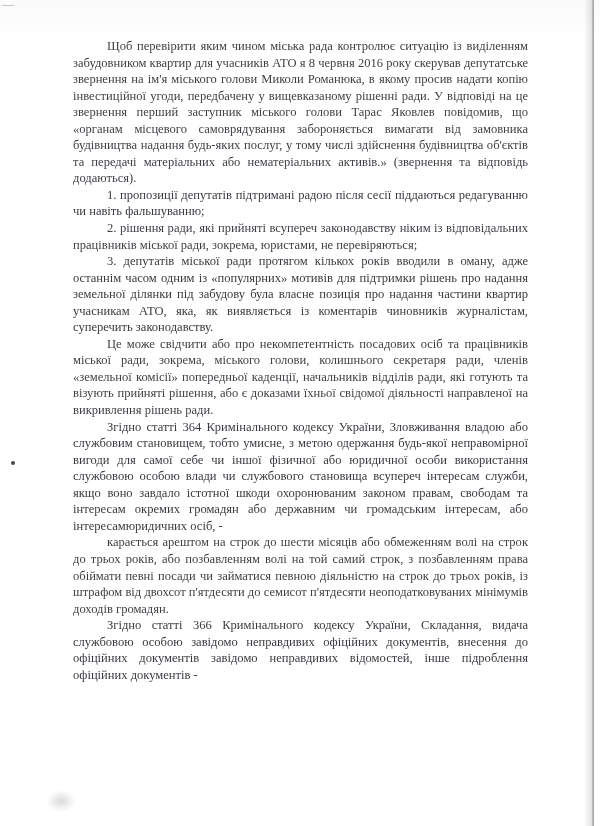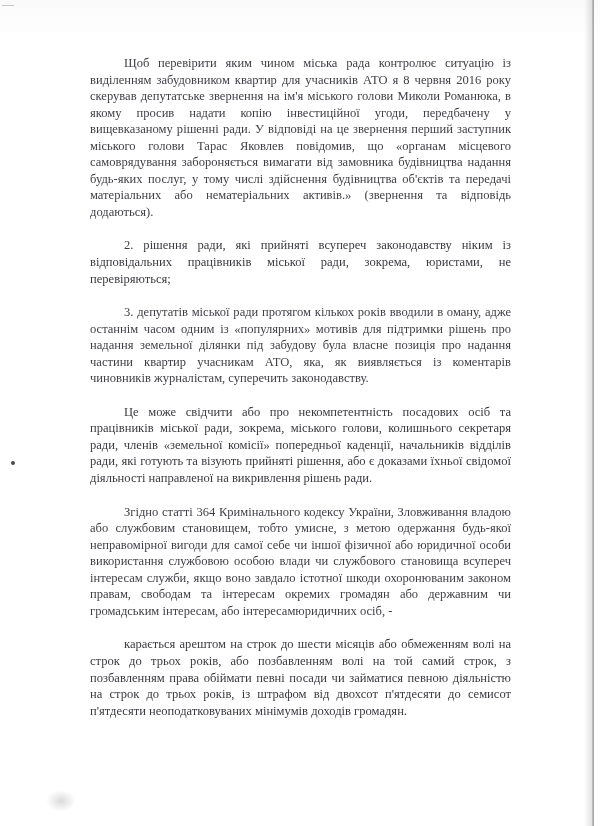--- a/index.html
+++ b/index.html
@@ -67,21 +67,21 @@
     top: 38px;
     width: 455px;
     color: #3c3c41;
     font-size: 12.55px;
     line-height: 16.55px;
     text-align: justify;
     text-justify: inter-word;
     -webkit-font-smoothing: antialiased;
   }
   #body-text p {
-    margin: 17px;
+    margin: 0;
     text-indent: 34px;
     text-align: justify;
   }
   
   #body-text p:nth-child(odd)  { color: #3f3f45; }
   #body-text p:nth-child(even) { color: #3a3a40; }
 </style>
 </head>
 <body>
 
@@ -89,20 +89,22 @@
 
   <div id="scan-top-noise"></div>
   <div id="scan-top-left-tick"></div>
   <div id="scan-right-shadow"></div>
   <div id="scan-right-edge"></div>
   <div id="margin-dot"></div>
   <div id="scan-bottom-smudge"></div>
 
   <div id="body-text">
     <p>Щоб перевірити яким чином міська рада контролює ситуацію із виділенням забудовником квартир для учасників АТО я 8 червня 2016 року скерував депутатське звернення на ім'я міського голови Миколи Романюка, в якому просив надати копію інвестиційної угоди, передбачену у вищевказаному рішенні ради. У відповіді на це звернення перший заступник міського голови Тарас Яковлев повідомив, що «органам місцевого самоврядування забороняється вимагати від замовника будівництва надання будь-яких послуг, у тому числі здійснення будівництва об'єктів та передачі матеріальних або нематеріальних активів.» (звернення та відповідь додаються).</p>
+    <p>1. пропозиції депутатів підтримані радою після сесії піддаються редагуванню чи навіть фальшуванню;</p>
     <p>2. рішення ради, які прийняті всупереч законодавству ніким із відповідальних працівників міської ради, зокрема, юристами, не перевіряються;</p>
     <p>3. депутатів міської ради протягом кількох років вводили в оману, адже останнім часом одним із «популярних» мотивів для підтримки рішень про надання земельної ділянки під забудову була власне позиція про надання частини квартир учасникам АТО, яка, як виявляється із коментарів чиновників журналістам, суперечить законодавству.</p>
     <p>Це може свідчити або про некомпетентність посадових осіб та працівників міської ради, зокрема, міського голови, колишнього секретаря ради, членів «земельної комісії» попередньої каденції, начальників відділів ради, які готують та візують прийняті рішення, або є доказами їхньої свідомої діяльності направленої на викривлення рішень ради.</p>
     <p>Згідно статті 364 Кримінального кодексу України, Зловживання владою або службовим становищем, тобто умисне, з метою одержання будь-якої неправомірної вигоди для самої себе чи іншої фізичної або юридичної особи використання службовою особою влади чи службового становища всупереч інтересам служби, якщо воно завдало істотної шкоди охоронюваним законом правам, свободам та інтересам окремих громадян або державним чи громадським інтересам, або інтересамюридичних осіб, -</p>
     <p>карається арештом на строк до шести місяців або обмеженням волі на строк до трьох років, або позбавленням волі на той самий строк, з позбавленням права обіймати певні посади чи займатися певною діяльністю на строк до трьох років, із штрафом від двохсот п'ятдесяти до семисот п'ятдесяти неоподатковуваних мінімумів доходів громадян.</p>
+    <p>Згідно статті 366 Кримінального кодексу України, Складання, видача службовою особою завідомо неправдивих офіційних документів, внесення до офіційних документів завідомо неправдивих відомостей, інше підроблення офіційних документів -</p>
   </div>
 
 </div>
 
 </body></html>

